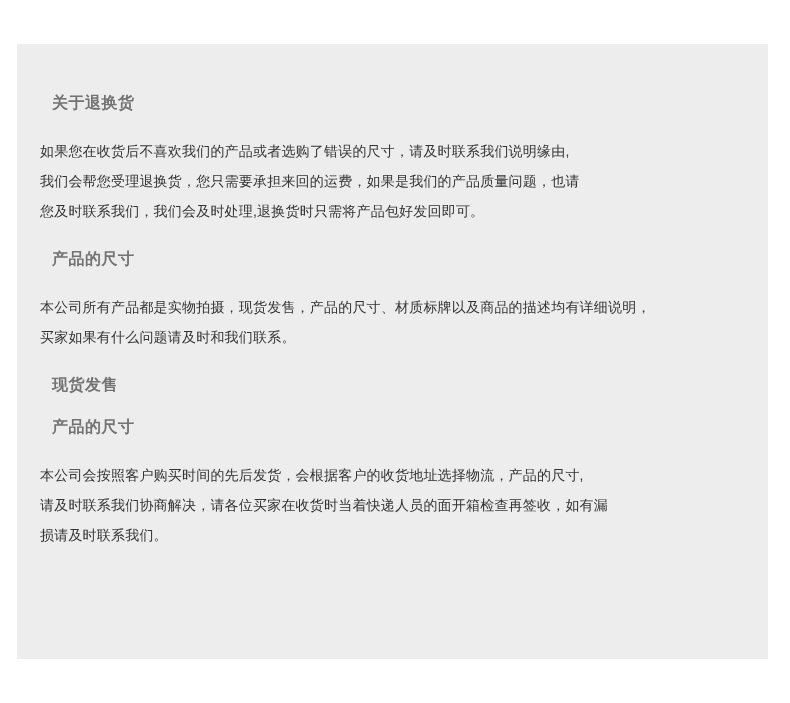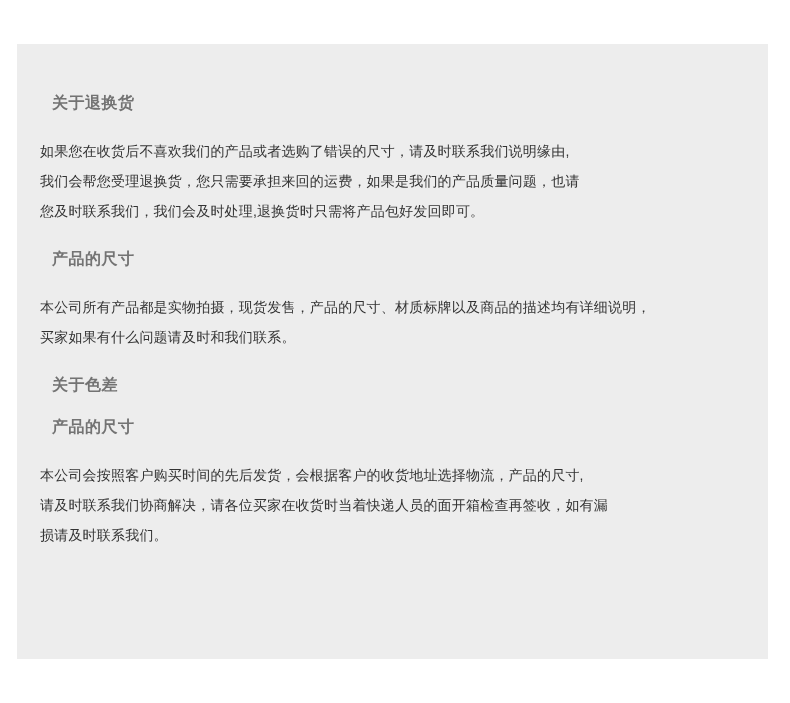--- a/index.html
+++ b/index.html
@@ -50,21 +50,21 @@
 您及时联系我们，我们会及时处理,退换货时只需将产品包好发回即可。</p>
   </div>
 
   <div class="section">
     <h2>产品的尺寸</h2>
     <p>本公司所有产品都是实物拍摄，现货发售，产品的尺寸、材质标牌以及商品的描述均有详细说明，
 买家如果有什么问题请及时和我们联系。</p>
   </div>
 
   <div class="section">
-    <h2>关于色差</h2>
+    <h2>现货发售</h2>
   </div>
 
   <div class="section">
     <h2>产品的尺寸</h2>
     <p>本公司会按照客户购买时间的先后发货，会根据客户的收货地址选择物流，产品的尺寸,
 请及时联系我们协商解决，请各位买家在收货时当着快递人员的面开箱检查再签收，如有漏
 损请及时联系我们。</p>
   </div>
 
 </div>

